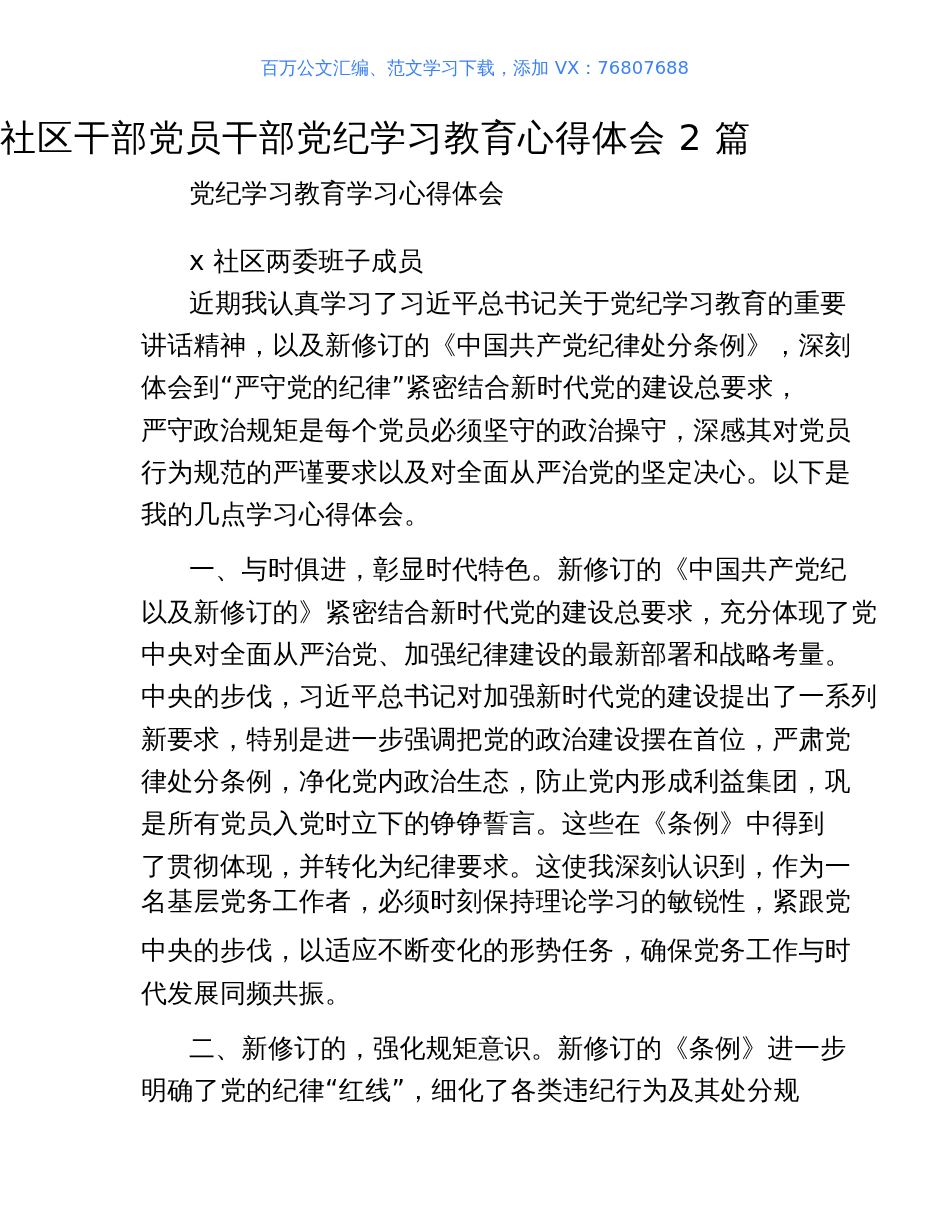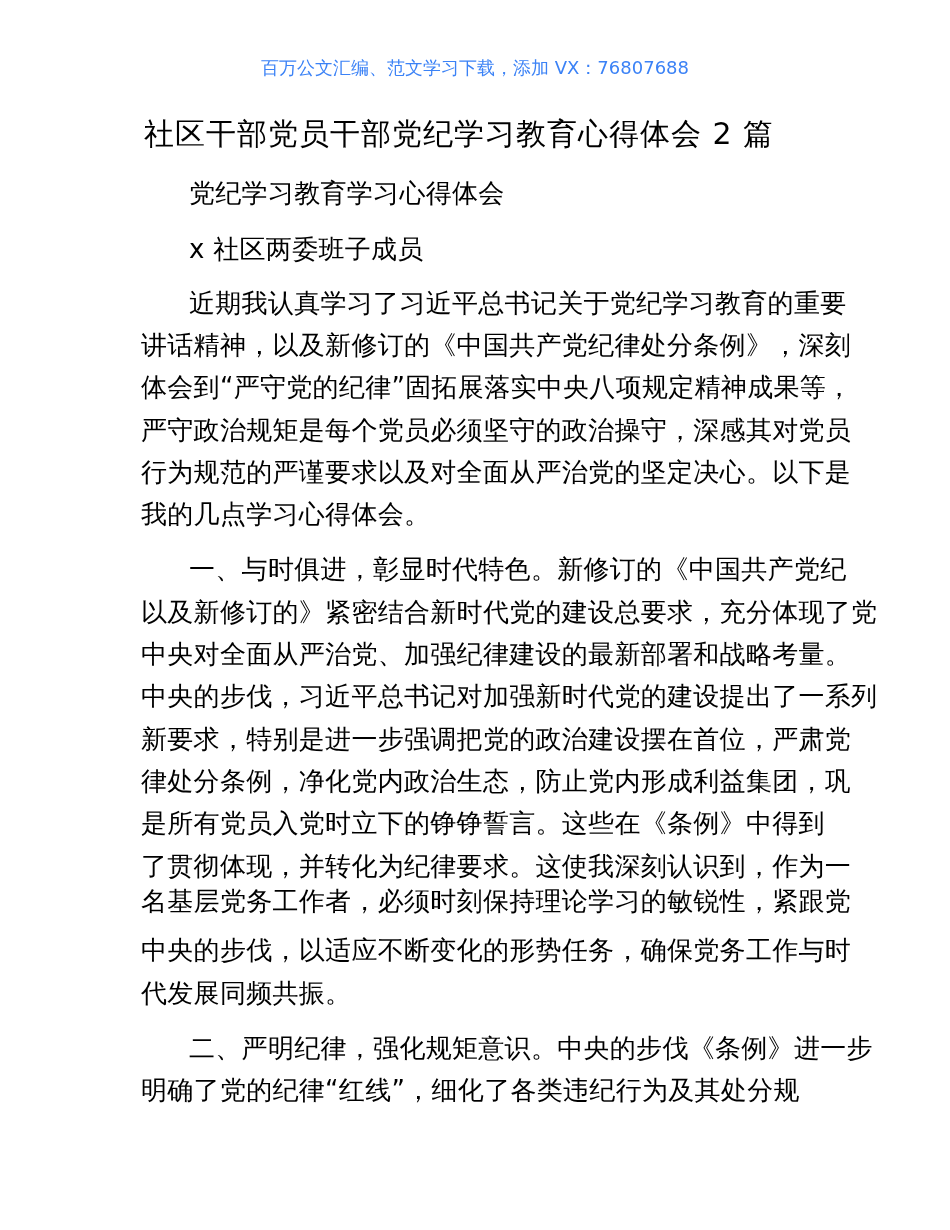--- a/index.html
+++ b/index.html
@@ -1,46 +1,46 @@
 <!DOCTYPE html>
 <html><head>
 <meta charset="utf-8">
 <style>
   html, body { margin: 0; padding: 0; background: #ffffff; }
   body { width: 950px; height: 1230px; position: relative; overflow: hidden;
          font-family: "DejaVu Sans", "Liberation Sans", sans-serif; color: #000; }
   .header-note { position: absolute; top: 56px; left: 0; width: 950px; text-align: center;
                  font-size: 18px; color: #3b82f6; letter-spacing: 0px; }
-  .title { position: absolute; top: 114px; left: 0; width: 918px; text-align: center;
-           font-size: 30px; letter-spacing: 1px; }
+  .title { position: absolute; top: 114px; left: 0; width: 918px; 
+           font-size: 36px; letter-spacing: 1px; }
   .line { position: absolute; left: 141px; width: 670px; font-size: 26px; white-space: nowrap;
           letter-spacing: 0.3px; }
   .indent { left: 189px; width: 622px; }
 </style>
 </head>
 <body>
 
 <div class="header-note">百万公文汇编、范文学习下载，添加 VX：76807688</div>
 <div class="title">社区干部党员干部党纪学习教育心得体会 2 篇</div>
 <div class="line indent" style="top:176px">党纪学习教育学习心得体会</div>
-<div class="line indent" style="top:232px">x 社区两委班子成员</div>
+<div class="line indent" style="top:244px">x 社区两委班子成员</div>
 
 <div class="line indent" style="top:286px">近期我认真学习了习近平总书记关于党纪学习教育的重要</div>
 <div class="line" style="top:328px">讲话精神，以及新修订的《中国共产党纪律处分条例》，深刻</div>
-<div class="line" style="top:370px">体会到“严守党的纪律”固拓展落实中央八项规定精神成果等，</div>
+<div class="line" style="top:370px">体会到“严守党的纪律”紧密结合新时代党的建设总要求，</div>
 <div class="line" style="top:413px">严守政治规矩是每个党员必须坚守的政治操守，深感其对党员</div>
 <div class="line" style="top:455px">行为规范的严谨要求以及对全面从严治党的坚定决心。以下是</div>
 <div class="line" style="top:497px">我的几点学习心得体会。</div>
 
 <div class="line indent" style="top:552px">一、与时俱进，彰显时代特色。新修订的《中国共产党纪</div>
 <div class="line" style="top:595px">以及新修订的》紧密结合新时代党的建设总要求，充分体现了党</div>
 <div class="line" style="top:637px">中央对全面从严治党、加强纪律建设的最新部署和战略考量。</div>
 <div class="line" style="top:679px">中央的步伐，习近平总书记对加强新时代党的建设提出了一系列</div>
 <div class="line" style="top:722px">新要求，特别是进一步强调把党的政治建设摆在首位，严肃党</div>
 <div class="line" style="top:764px">律处分条例，净化党内政治生态，防止党内形成利益集团，巩</div>
 <div class="line" style="top:806px">是所有党员入党时立下的铮铮誓言。这些在《条例》中得到</div>
 <div class="line" style="top:849px">了贯彻体现，并转化为纪律要求。这使我深刻认识到，作为一</div>
 <div class="line" style="top:884px">名基层党务工作者，必须时刻保持理论学习的敏锐性，紧跟党</div>
 <div class="line" style="top:933px">中央的步伐，以适应不断变化的形势任务，确保党务工作与时</div>
 <div class="line" style="top:976px">代发展同频共振。</div>
 
-<div class="line indent" style="top:1031px">二、严明纪律，强化规矩意识。中央的步伐《条例》进一步</div>
+<div class="line indent" style="top:1031px">二、新修订的，强化规矩意识。新修订的《条例》进一步</div>
 <div class="line" style="top:1073px">明确了党的纪律“红线”，细化了各类违纪行为及其处分规</div>
 
 </body></html>

